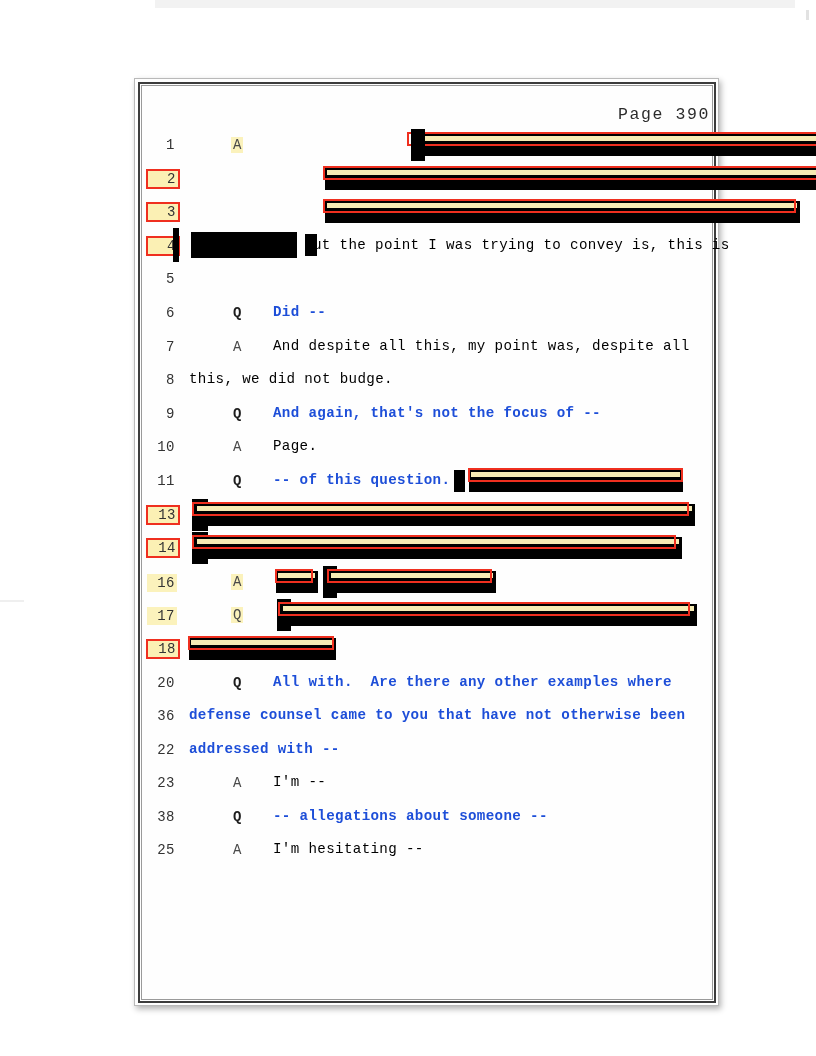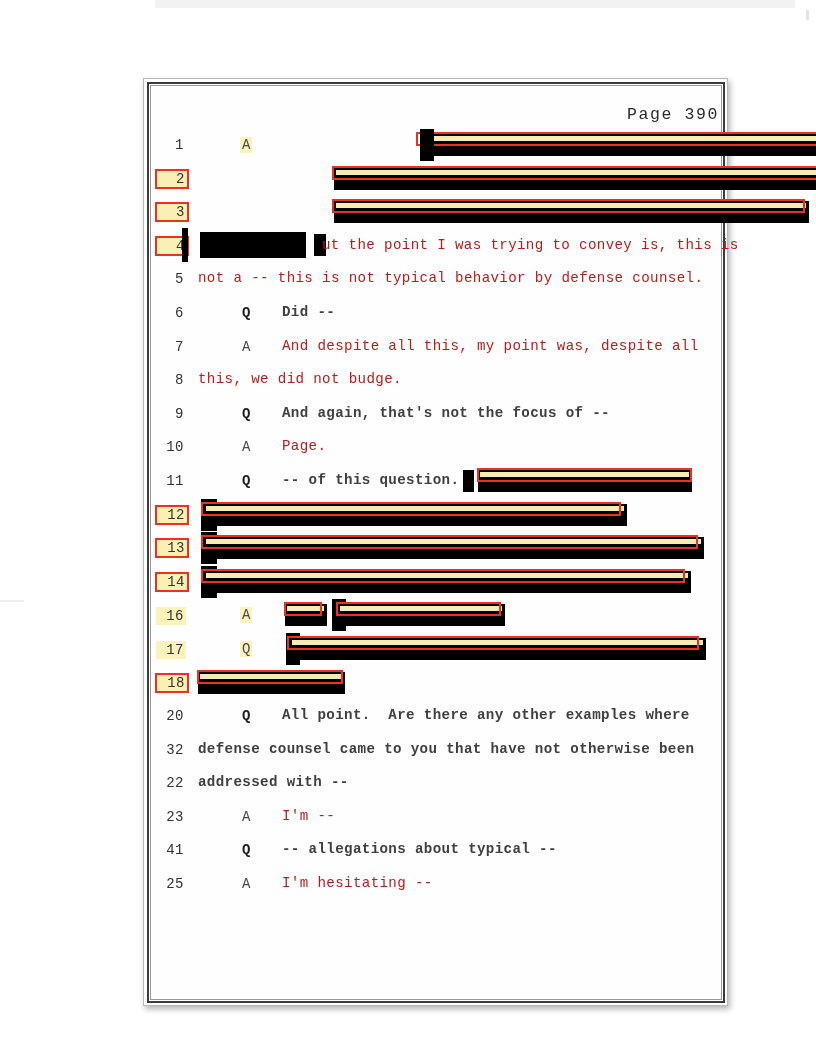--- a/index.html
+++ b/index.html
@@ -28,21 +28,21 @@
   }
   .scan-left-mark {
     position: absolute;
     left: 0px; top: 600px; width: 24px; height: 2px;
     background: #efefef;
   }
 
   
   .page-sheet {
     position: absolute;
-    left: 143px;
+    left: 134px;
     top: 78px;
     width: 585px;
     height: 928px;
     background: #fefefe;
     box-sizing: border-box;
     border: 1px solid #b9b9b9;
     box-shadow: 2px 3px 6px rgba(0,0,0,0.30);
   }
   .page-inner-border {
     position: absolute;
@@ -122,25 +122,25 @@
   .speaker.hl {
     background: #fbf2bc;
     padding: 0 2px;
     left: 96px;
   }
 
   .ttext {
     position: absolute;
     top: 5px;
     font-size: 14.2px;
-    color: #b91c1c;
+    color: #000000;
     letter-spacing: 0.35px;
     white-space: pre;
   }
-  .ttext.bold { font-weight: bold; color: #404040; }
+  .ttext.bold { font-weight: bold; color: #1d4ed8; }
   .ttext.indent-sp { left: 138px; }
   .ttext.indent-full { left: 54px; }
 
   
   .redact-bar {
     position: absolute;
     background: #000000;
     top: 3px;
     height: 22px;
   }
@@ -213,21 +213,20 @@
       <div class="tline">
         <span class="lineno hl-boxed">4</span>
         <span class="redact-block" style="left:38px; width:6px; top:-4px; height:34px;"></span>
         <span class="redact-plain" style="left:56px; width:106px; top:0px; height:26px;"></span>
         <span class="redact-plain" style="left:170px; width:12px; top:2px; height:22px;"></span>
         <span class="ttext" style="left:178px;">ut the point I was trying to convey is, this is</span>
       </div>
 
       <div class="tline">
         <span class="lineno">5</span>
-        <span class="ttext indent-full">not a -- this is not typical behavior by defense counsel.</span>
       </div>
 
       <div class="tline">
         <span class="lineno">6</span>
         <span class="speaker">Q</span>
         <span class="ttext bold indent-sp">Did --</span>
       </div>
 
       <div class="tline">
         <span class="lineno">7</span>
@@ -254,26 +253,20 @@
 
       <div class="tline">
         <span class="lineno">11</span>
         <span class="speaker">Q</span>
         <span class="ttext bold indent-sp">-- of this question.</span>
         <span class="redact-plain" style="left:319px; width:11px;"></span>
         <span class="redact-bar" style="left:334px; width:214px;"></span>
         <span class="redact-outline" style="left:333px; width:215px;"></span>
       </div>
 
-      <div class="tline">
-        <span class="lineno hl-boxed">12</span>
-        <span class="redact-block" style="left:57px; width:16px;"></span>
-        <span class="redact-bar" style="left:60px; width:423px;"></span>
-        <span class="redact-outline" style="left:57px; width:420px;"></span>
-      </div>
 
       <div class="tline">
         <span class="lineno hl-boxed">13</span>
         <span class="redact-block" style="left:57px; width:16px;"></span>
         <span class="redact-bar" style="left:60px; width:500px;"></span>
         <span class="redact-outline" style="left:57px; width:497px;"></span>
       </div>
 
       <div class="tline">
         <span class="lineno hl-boxed">14</span>
@@ -304,43 +297,43 @@
       <div class="tline">
         <span class="lineno hl-boxed">18</span>
         <span class="redact-bar" style="left:54px; width:147px;"></span>
         <span class="redact-outline" style="left:53px; width:146px;"></span>
       </div>
 
 
       <div class="tline">
         <span class="lineno">20</span>
         <span class="speaker">Q</span>
-        <span class="ttext bold indent-sp">All point.  Are there any other examples where</span>
-      </div>
-
-      <div class="tline">
-        <span class="lineno">32</span>
+        <span class="ttext bold indent-sp">All with.  Are there any other examples where</span>
+      </div>
+
+      <div class="tline">
+        <span class="lineno">36</span>
         <span class="ttext bold indent-full">defense counsel came to you that have not otherwise been</span>
       </div>
 
       <div class="tline">
         <span class="lineno">22</span>
         <span class="ttext bold indent-full">addressed with --</span>
       </div>
 
       <div class="tline">
         <span class="lineno">23</span>
         <span class="speaker plain">A</span>
         <span class="ttext indent-sp">I'm --</span>
       </div>
 
       <div class="tline">
-        <span class="lineno">41</span>
-        <span class="speaker">Q</span>
-        <span class="ttext bold indent-sp">-- allegations about typical --</span>
+        <span class="lineno">38</span>
+        <span class="speaker">Q</span>
+        <span class="ttext bold indent-sp">-- allegations about someone --</span>
       </div>
 
       <div class="tline">
         <span class="lineno">25</span>
         <span class="speaker plain">A</span>
         <span class="ttext indent-sp">I'm hesitating --</span>
       </div>
 
     </div>
   </div>

